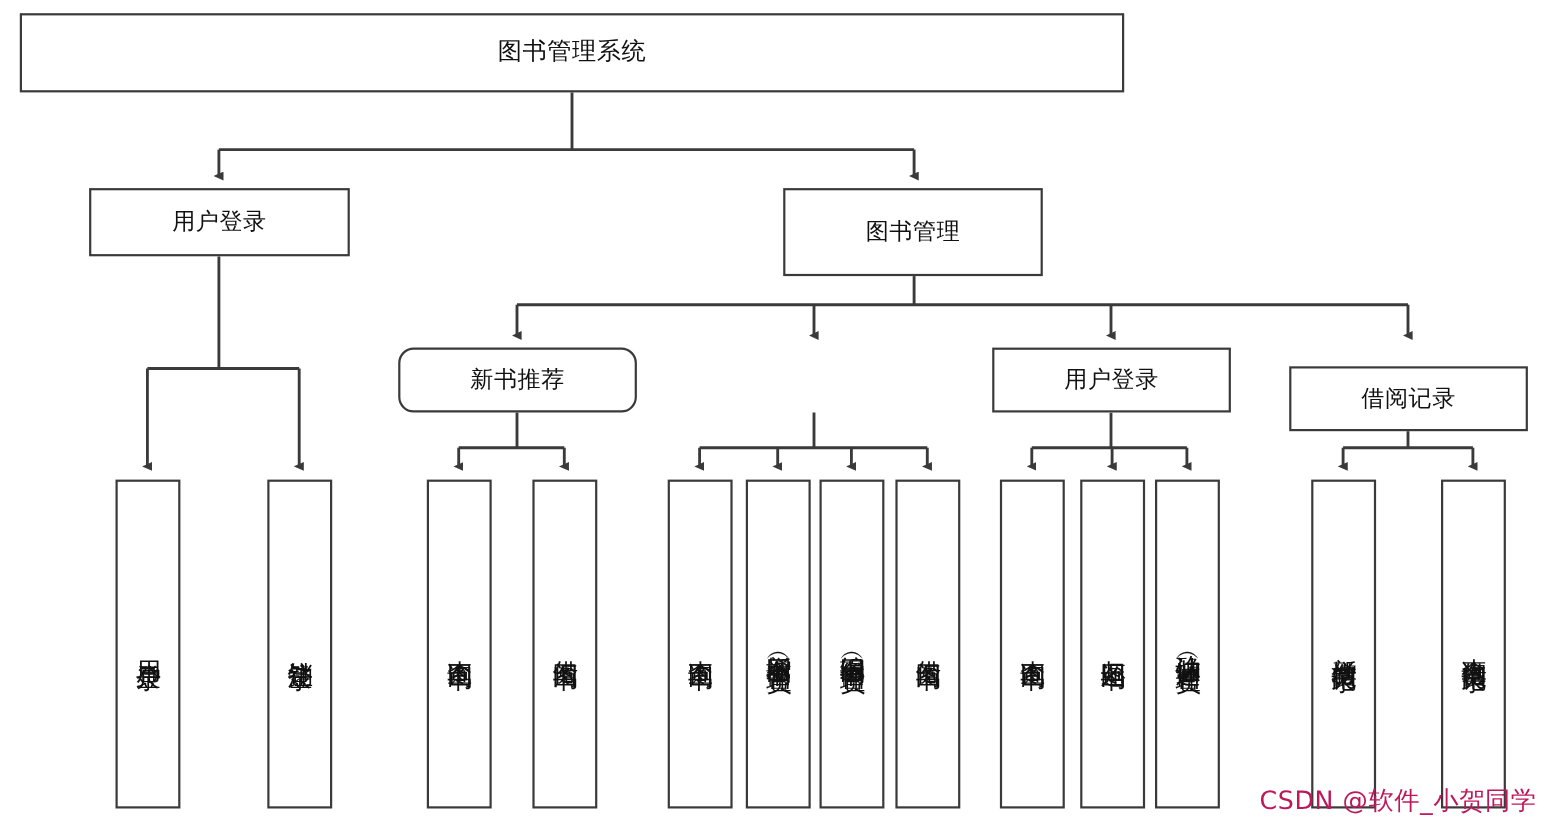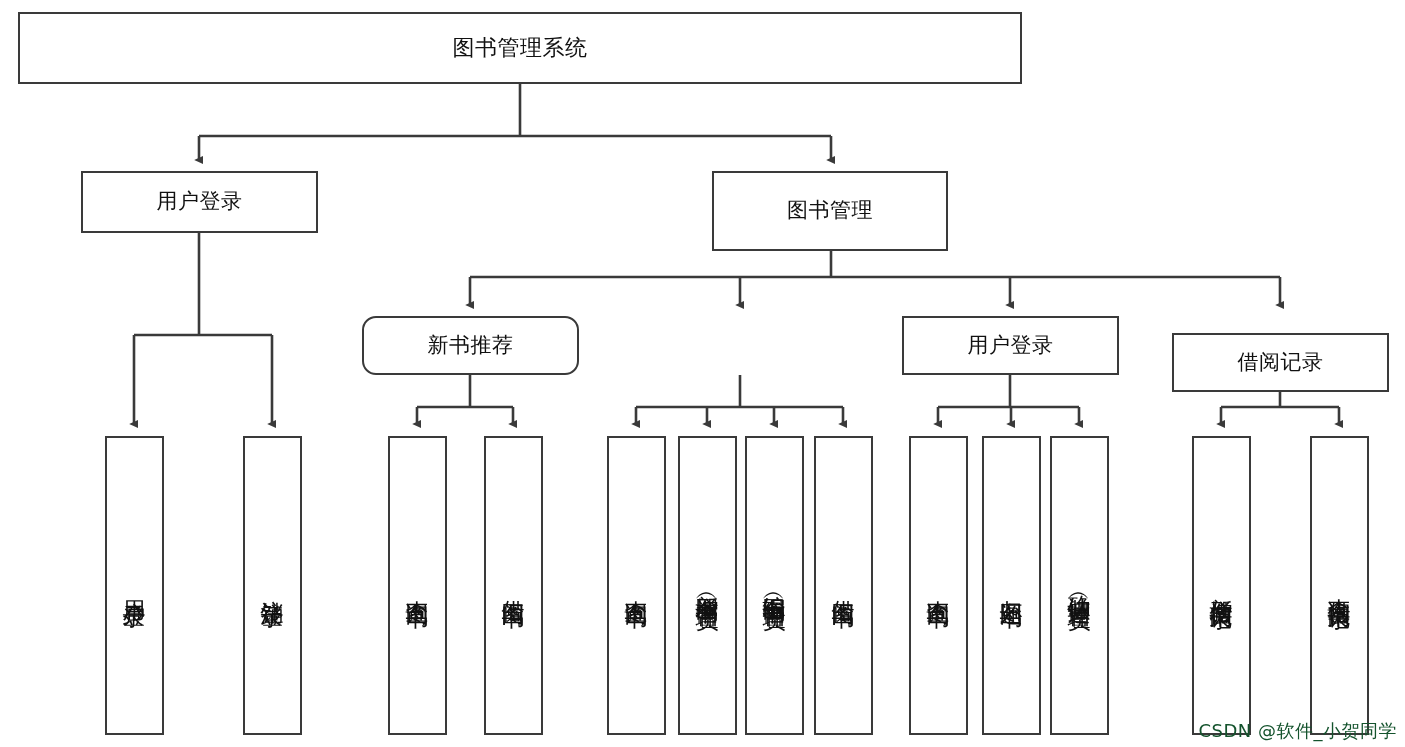--- a/index.html
+++ b/index.html
@@ -63,22 +63,22 @@
     text-orientation: upright;
     font-size: 23px;
     line-height: 1.05;
     letter-spacing: 2px;
     white-space: nowrap;
   }
   .watermark {
     position: absolute;
     right: 8px;
     bottom: 4px;
-    font-size: 18px;
-    color: #14532d;
+    font-size: 23px;
+    color: #be185d;
     letter-spacing: 0.5px;
     z-index: 5;
     white-space: nowrap;
   }
 </style>
 </head>
 <body>
 
 <div id="canvas">
 

